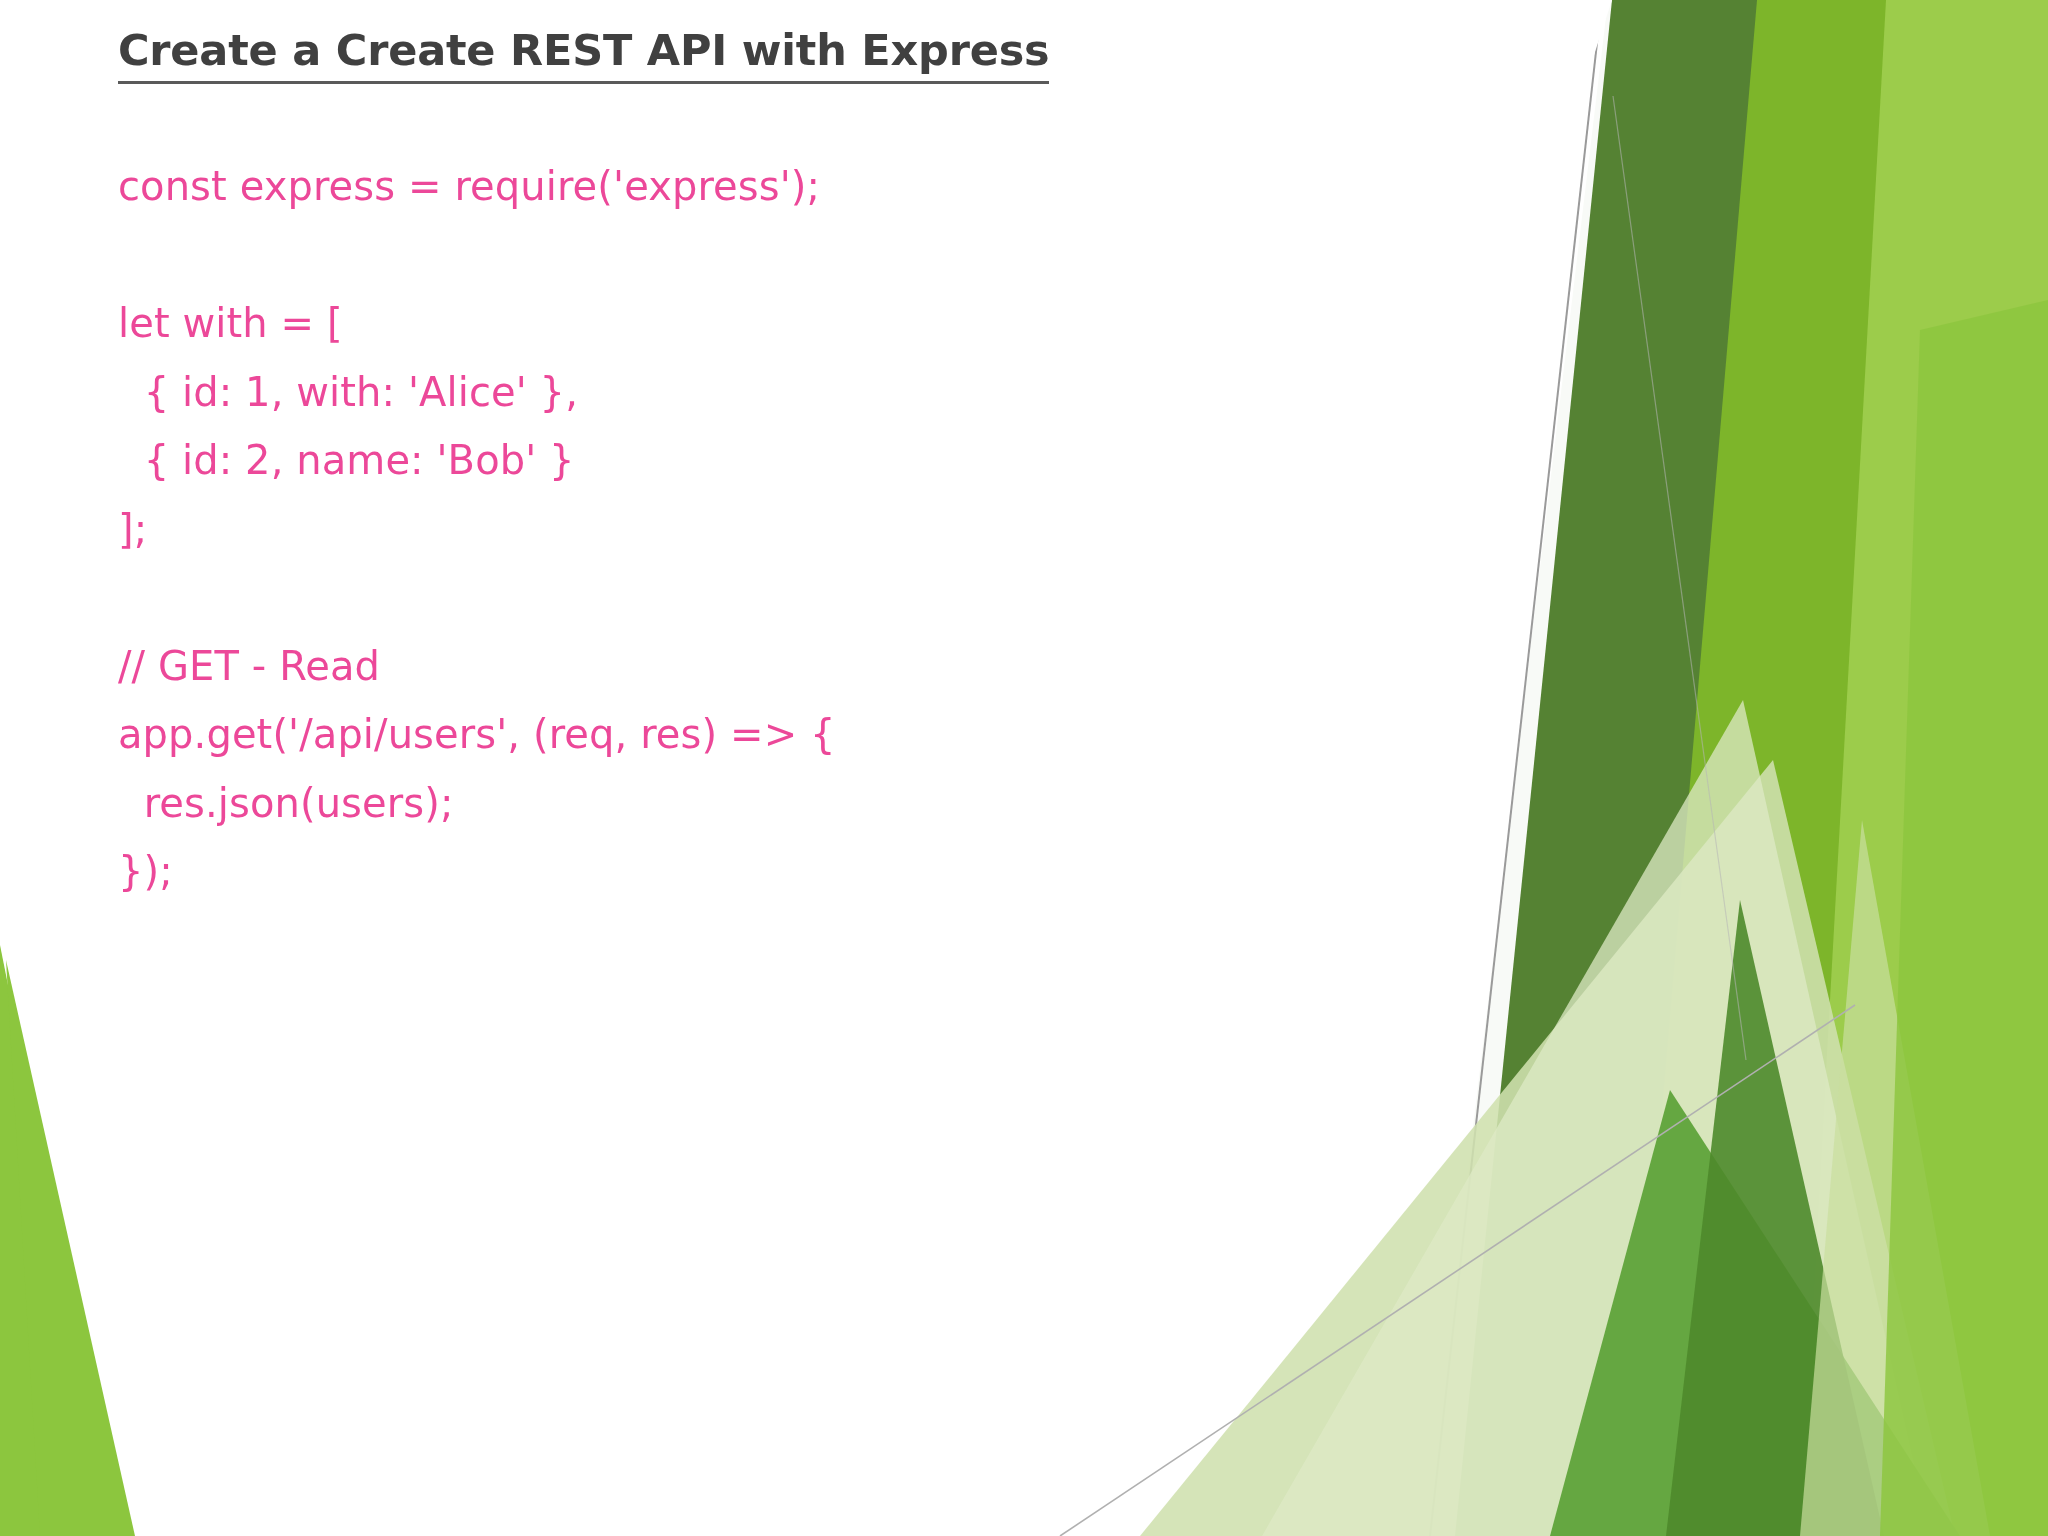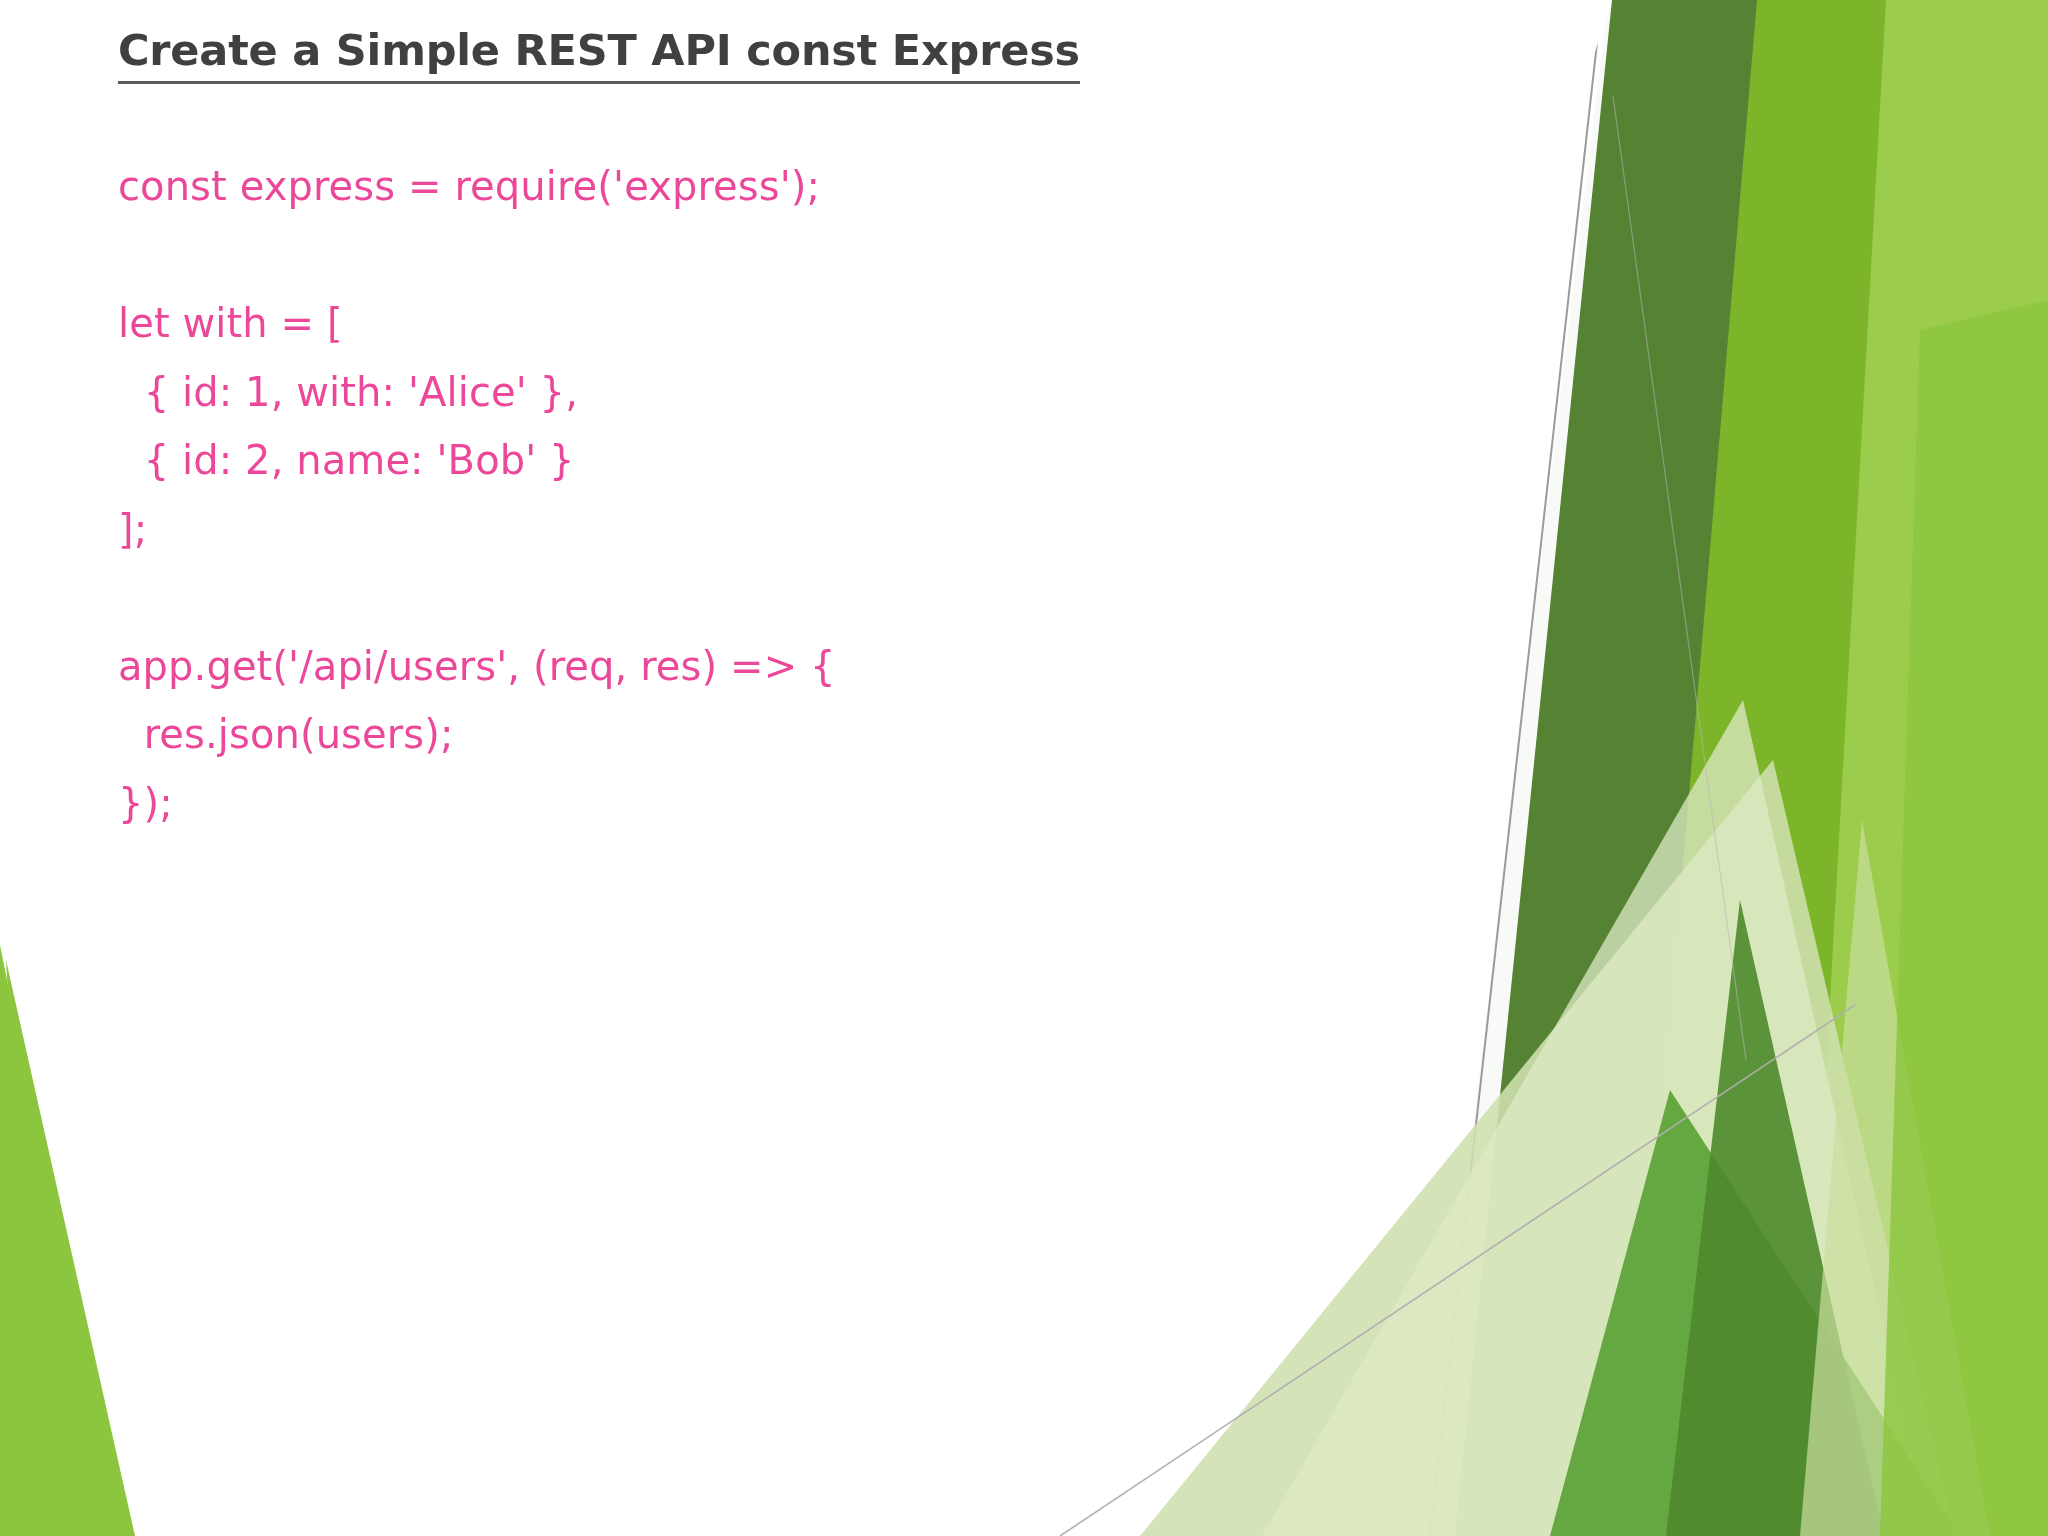--- a/index.html
+++ b/index.html
@@ -98,29 +98,30 @@
     <polygon points="1920,330 2048,300 2048,1536 1880,1536" fill="#8cc63e" opacity="0.82"></polygon>
 
     <line x1="1855" y1="1005" x2="1060" y2="1536" stroke="#b0b0b0" stroke-width="1.6"></line>
 
     <line x1="1613" y1="96" x2="1746" y2="1060" stroke="#b6b6b6" stroke-width="1.2" opacity="0.55"></line>
 
     <polygon points="1570,0 1612,0 1576,110" fill="#ffffff"></polygon>
   </svg>
 
   <div id="title-block">
-    <h1 id="slide-title">Create a Simple REST API const Express</h1>
+    <h1 id="slide-title">Create a Create REST API with Express</h1>
   </div>
 
   <div id="code-body">
     <div class="code-line">const express = require('express');</div>
     <div class="code-line blank"></div>
     <div class="code-line">let with = [</div>
     <div class="code-line">  { id: 1, with: 'Alice' },</div>
     <div class="code-line">  { id: 2, name: 'Bob' }</div>
     <div class="code-line">];</div>
     <div class="code-line blank"></div>
+    <div class="code-line">// GET - Read</div>
     <div class="code-line">app.get('/api/users', (req, res) =&gt; {</div>
     <div class="code-line">  res.json(users);</div>
     <div class="code-line">});</div>
   </div>
 
 </div>
 
 </body></html>

